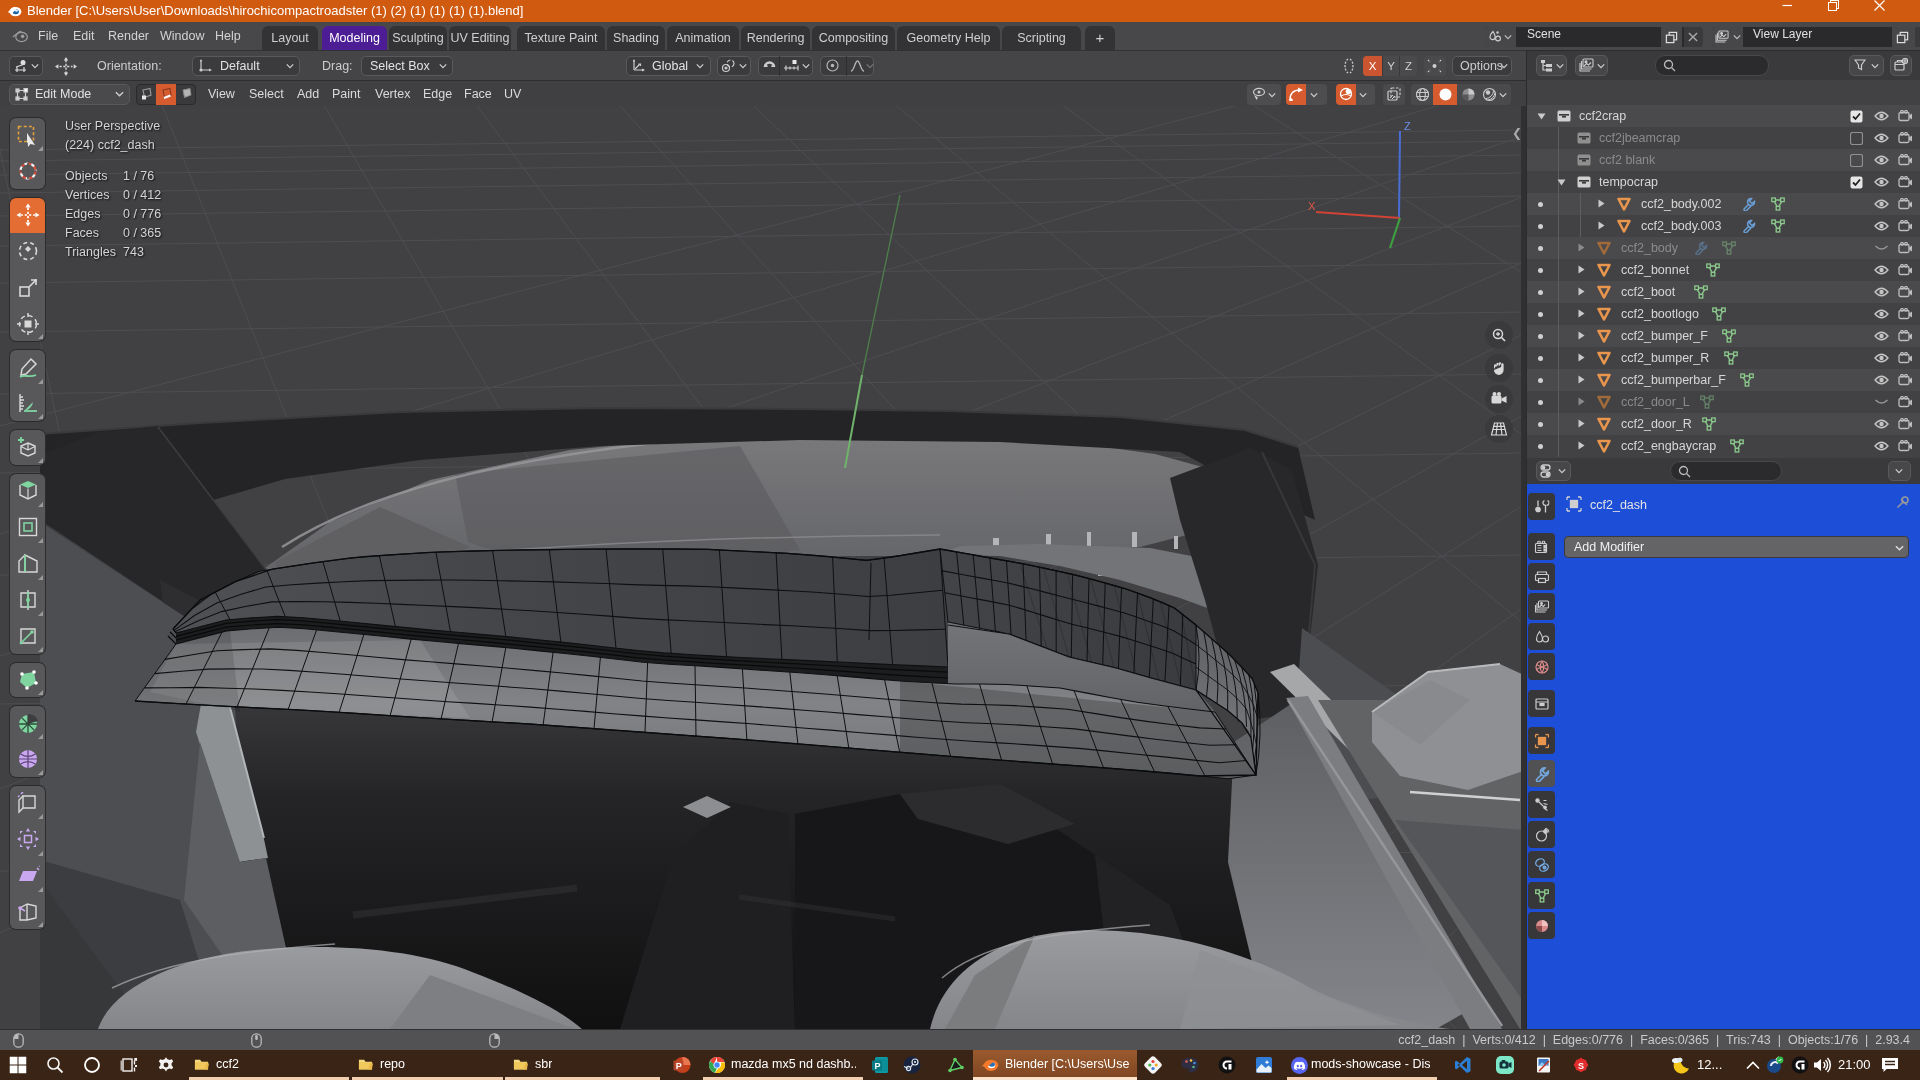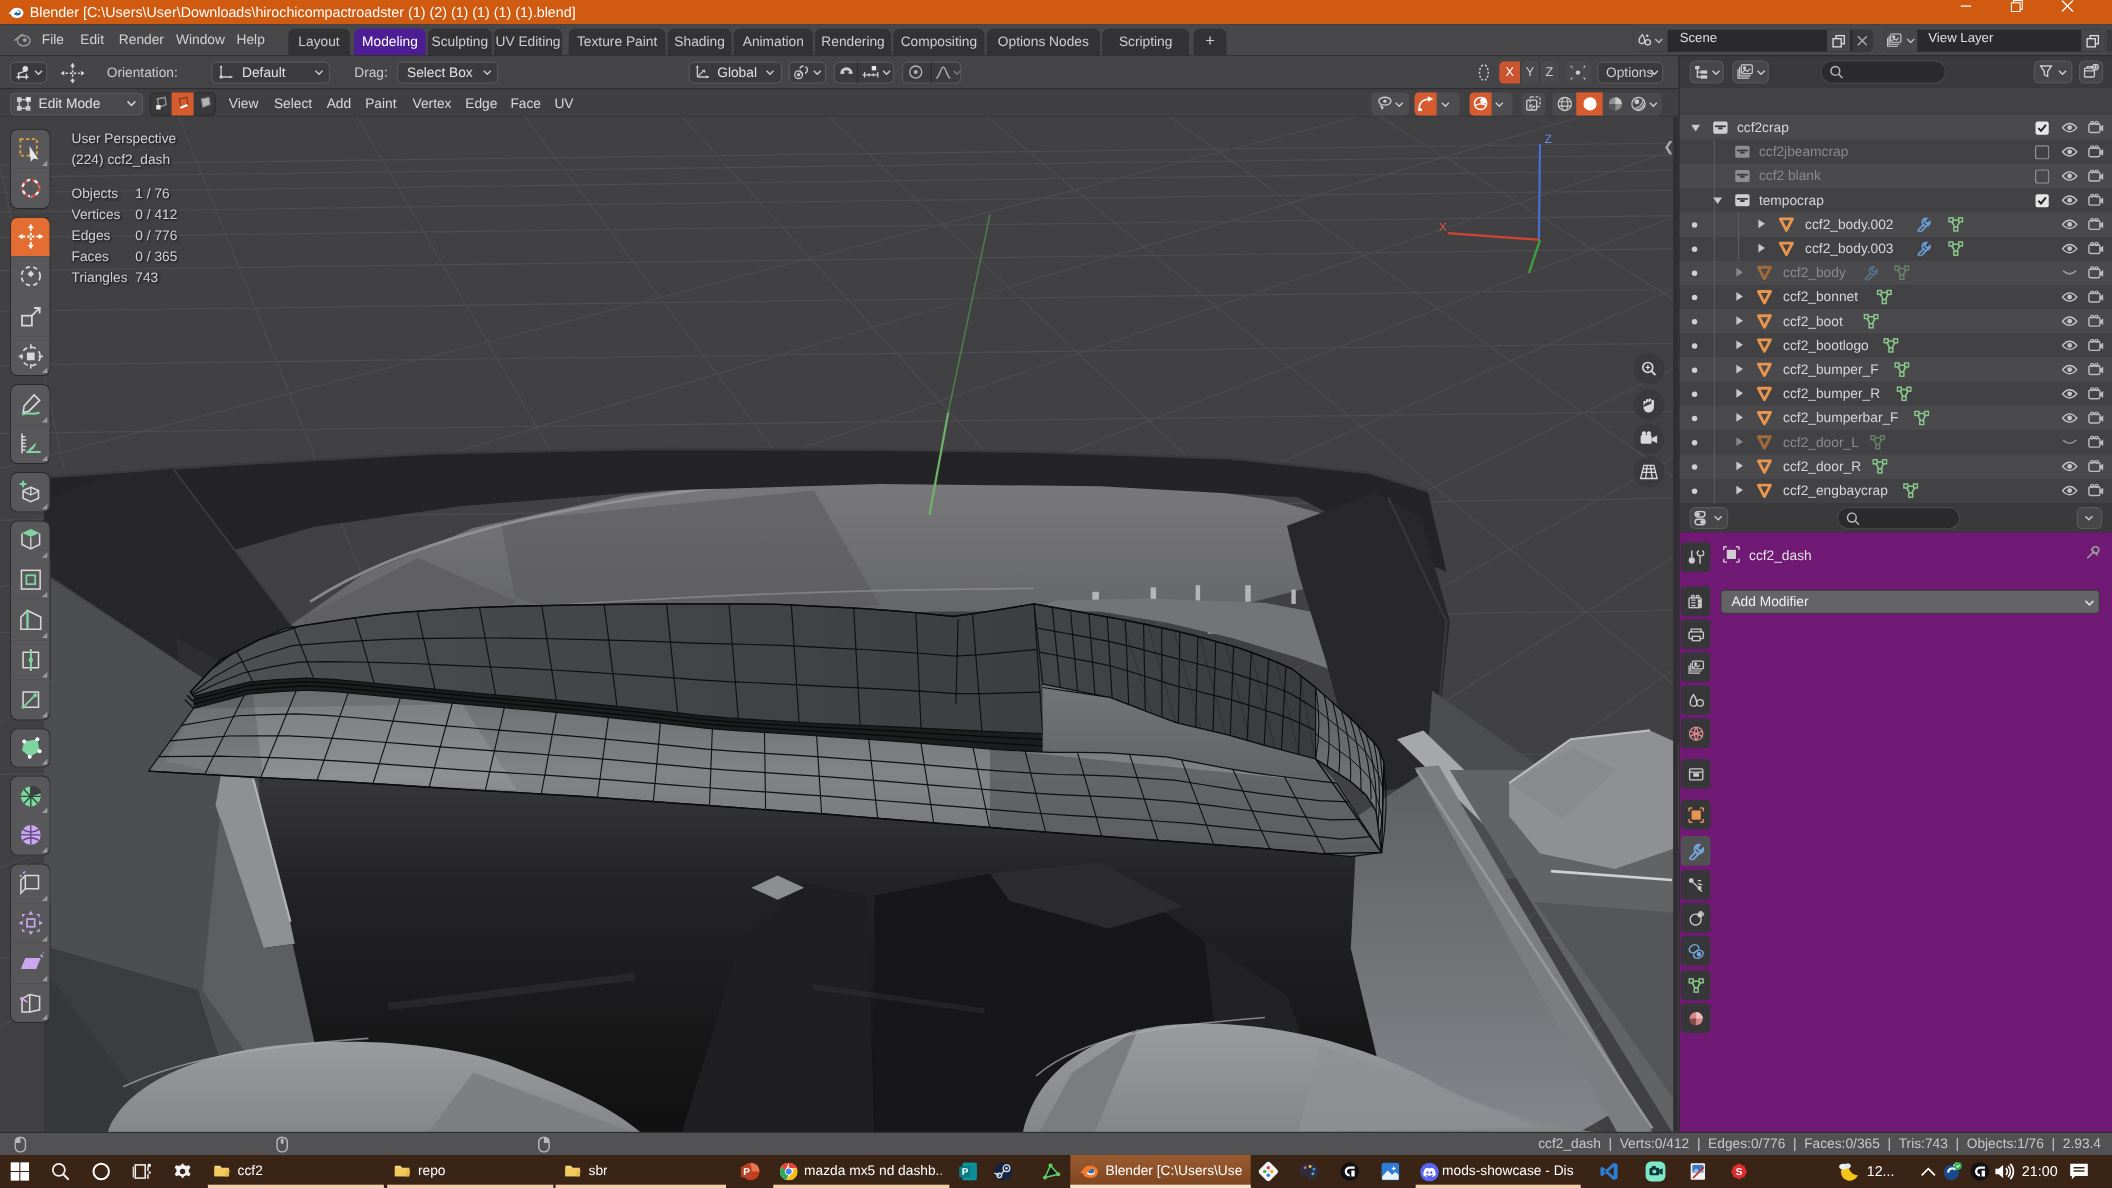--- a/index.html
+++ b/index.html
@@ -39,21 +39,21 @@
 
 .navc{position:absolute;width:28px;height:28px;border-radius:50%;background:rgba(56,56,59,.78);color:#e8e8e8}
 .navc svg{position:absolute;left:50%;top:50%;transform:translate(-50%,-50%)}
 
 #outhead{left:1527px;top:50px;width:393px;height:30px;background:#3a3a3d;border-top:1px solid #2c2c2e}
 #outliner{left:1527px;top:80px;width:393px;height:378px;background:#424245}
 .orow{position:absolute;left:0;width:393px;height:22px;font-size:12.5px;color:#d6d6d6;line-height:22px}
 .orow.alt{background:#4a4a4c}
 
 #prophead{left:1527px;top:458px;width:393px;height:26px;background:#3a3a3d}
-#props{left:1527px;top:484px;width:393px;height:545px;background:#701a75}
+#props{left:1527px;top:484px;width:393px;height:545px;background:#1d4ed8}
 .ptab{position:absolute;left:1px;width:27px;height:27px;background:#37373a;border-radius:4px}
 .ptab.active{background:#515153}
 .ptab svg{position:absolute;left:50%;top:50%;transform:translate(-50%,-50%)}
 
 #status{left:0;top:1029px;width:1920px;height:21px;background:#525255;border-top:1px solid #2f2f31;color:#c9c9c9;font-size:12.5px;line-height:21px}
 
 #taskbar{left:0;top:1050px;width:1920px;height:30px;background:#3a2416}
 .tbico{position:absolute;top:0;width:36px;height:30px}
 .tbico svg,.tbico .g{position:absolute;left:50%;top:50%;transform:translate(-50%,-50%)}
 .under{position:absolute;bottom:0;height:3px;background:#f6d4bb}
@@ -525,21 +525,21 @@
       <span class="menu" style="left:215px">Help</span>
       <div class="tab" style="left:262px;width:56px">Layout</div>
       <div class="tab active" style="left:322px;width:65px">Modeling</div>
       <div class="tab" style="left:389px;width:58px">Sculpting</div>
       <div class="tab" style="left:449px;width:62px">UV Editing</div>
       <div class="tab" style="left:517px;width:88px">Texture Paint</div>
       <div class="tab" style="left:607px;width:58px">Shading</div>
       <div class="tab" style="left:667px;width:72px">Animation</div>
       <div class="tab" style="left:741px;width:69px">Rendering</div>
       <div class="tab" style="left:812px;width:83px">Compositing</div>
-      <div class="tab" style="left:897px;width:103px">Options Nodes</div>
+      <div class="tab" style="left:897px;width:103px">Geometry Help</div>
       <div class="tab" style="left:1002px;width:79px">Scripting</div>
       <div class="tab" style="left:1085px;width:30px;color:#d0d0d0;font-size:15px">+</div>
       <div class="abs" style="left:1485px;top:5px;width:217px;height:20px;background:#2a2a2c;border-radius:4px"></div>
       <div class="abs" style="left:1485px;top:5px;width:31px;height:20px;background:#47474a;border-radius:4px 0 0 4px"></div>
       <div class="abs" style="left:1488px;top:8px">
         <svg width="14" height="14" viewBox="0 0 14 14">
           <g fill="none" stroke="#ccc" stroke-width="1.2">
             <path d="M5,1.5 C6.8,4 7.2,5.5 7.2,7 a2.6,2.6 0 1 1 -5.2,0 C2,5.5 2.4,4 5,1.5 Z"></path>
             <circle cx="10" cy="8.5" r="2.4"></circle>
             <circle cx="9.5" cy="2.5" r="1.2" fill="#ccc" stroke="none"></circle>

